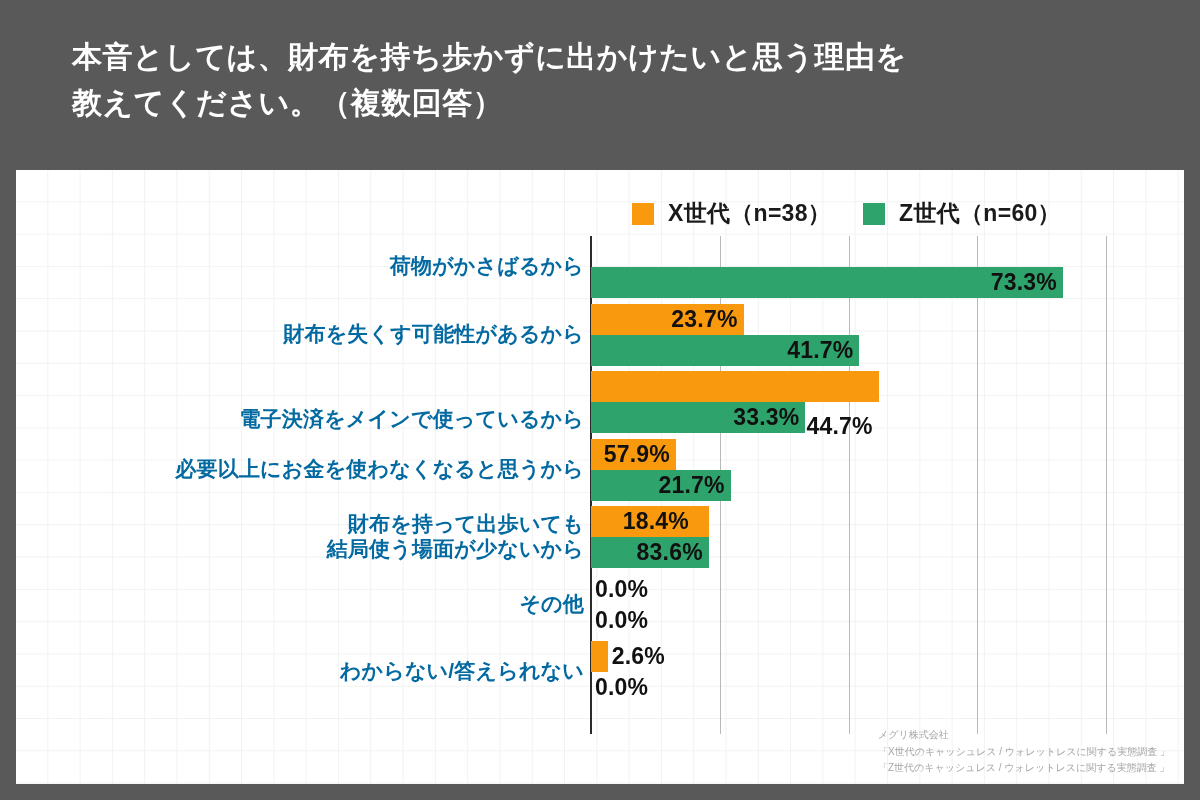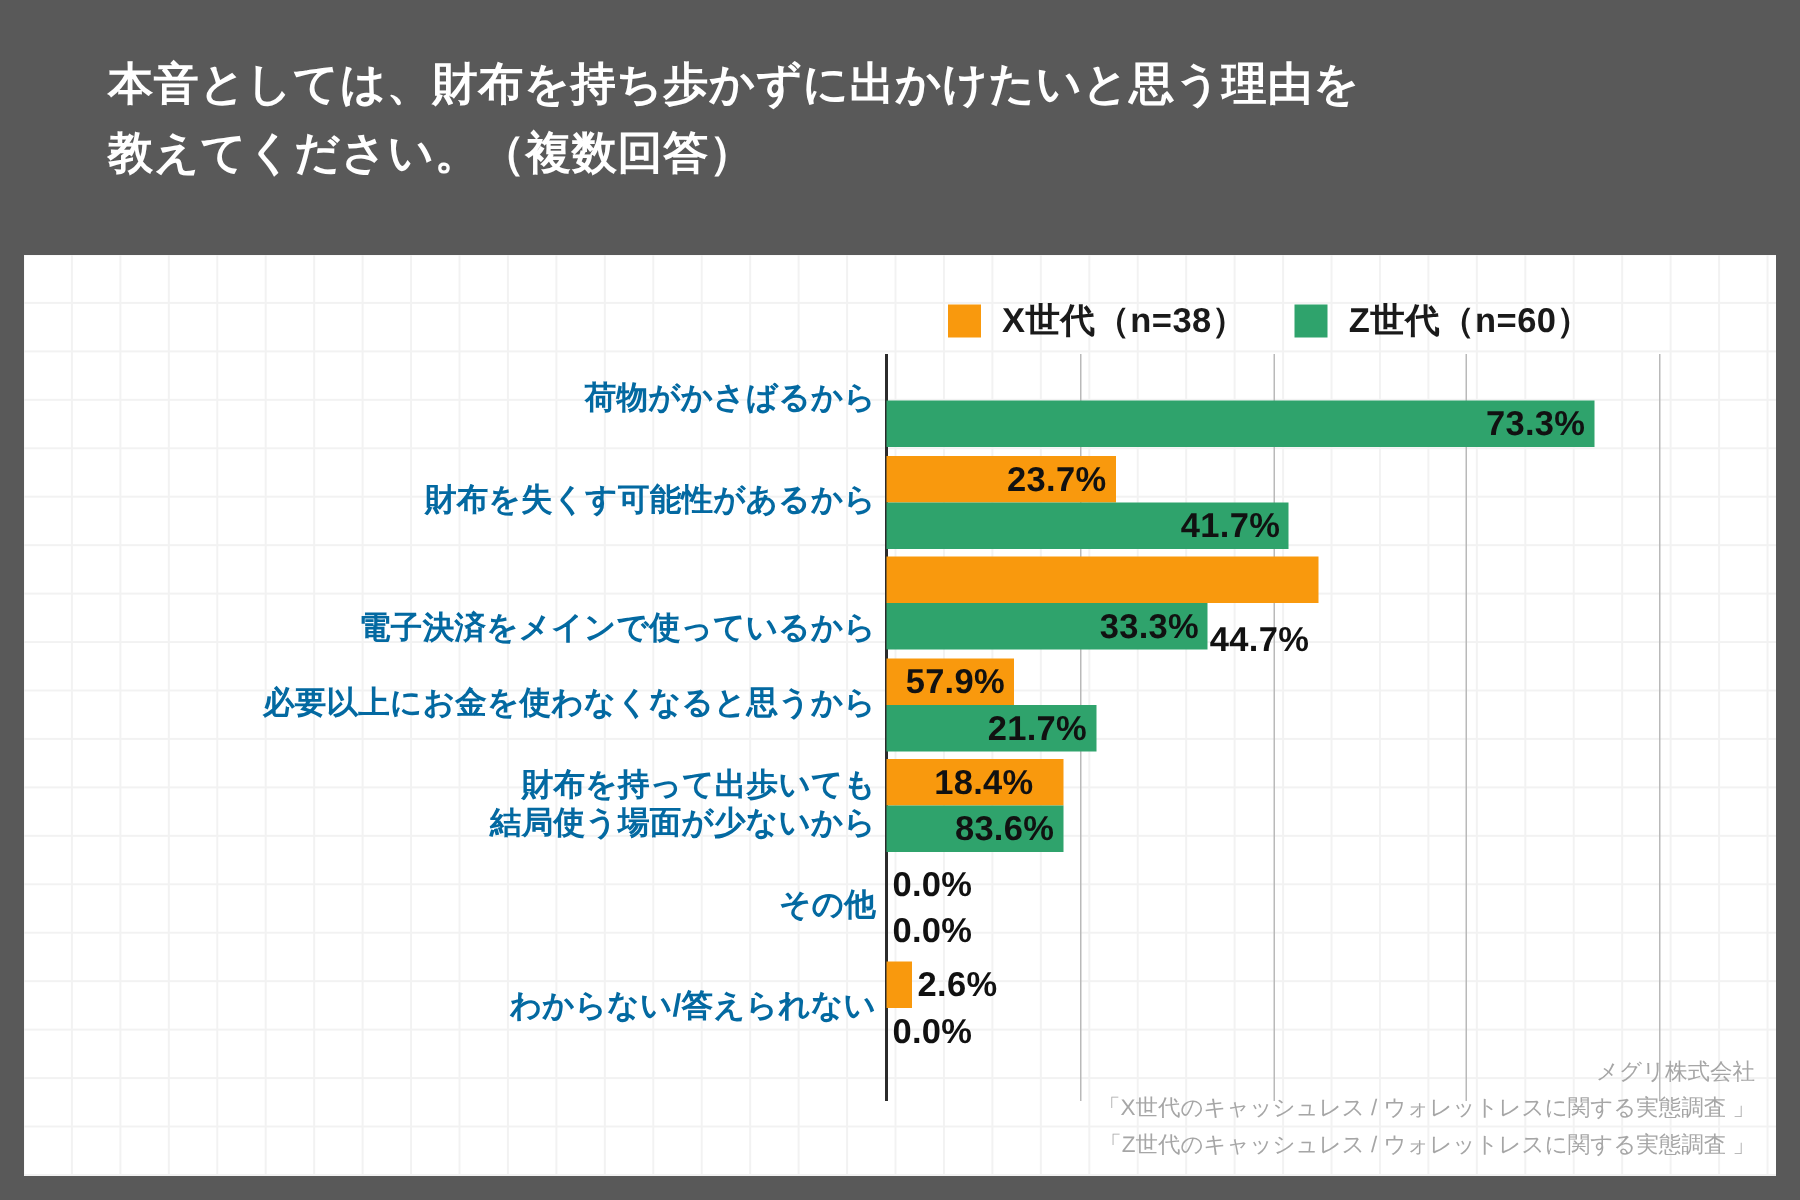--- a/index.html
+++ b/index.html
@@ -143,23 +143,23 @@
     white-space: nowrap;
     letter-spacing: 0.2px;
   }
   .bar-value.inside { right: 6px; }
   .bar-value.outside { left: 5px; }
   
   .source {
     position: absolute;
     right: 14px;
     bottom: 8px;
-    text-align: right;
+    text-align: left;
     color: #a6a6a6;
-    font-size: 15px;
+    font-size: 10px;
     line-height: 1.62;
   }
   .source div { white-space: nowrap; }
 </style>
 </head>
 <body>
 
 <div class="slide">
 
   <div class="title-block">本音としては、財布を持ち歩かずに出かけたいと思う理由を

